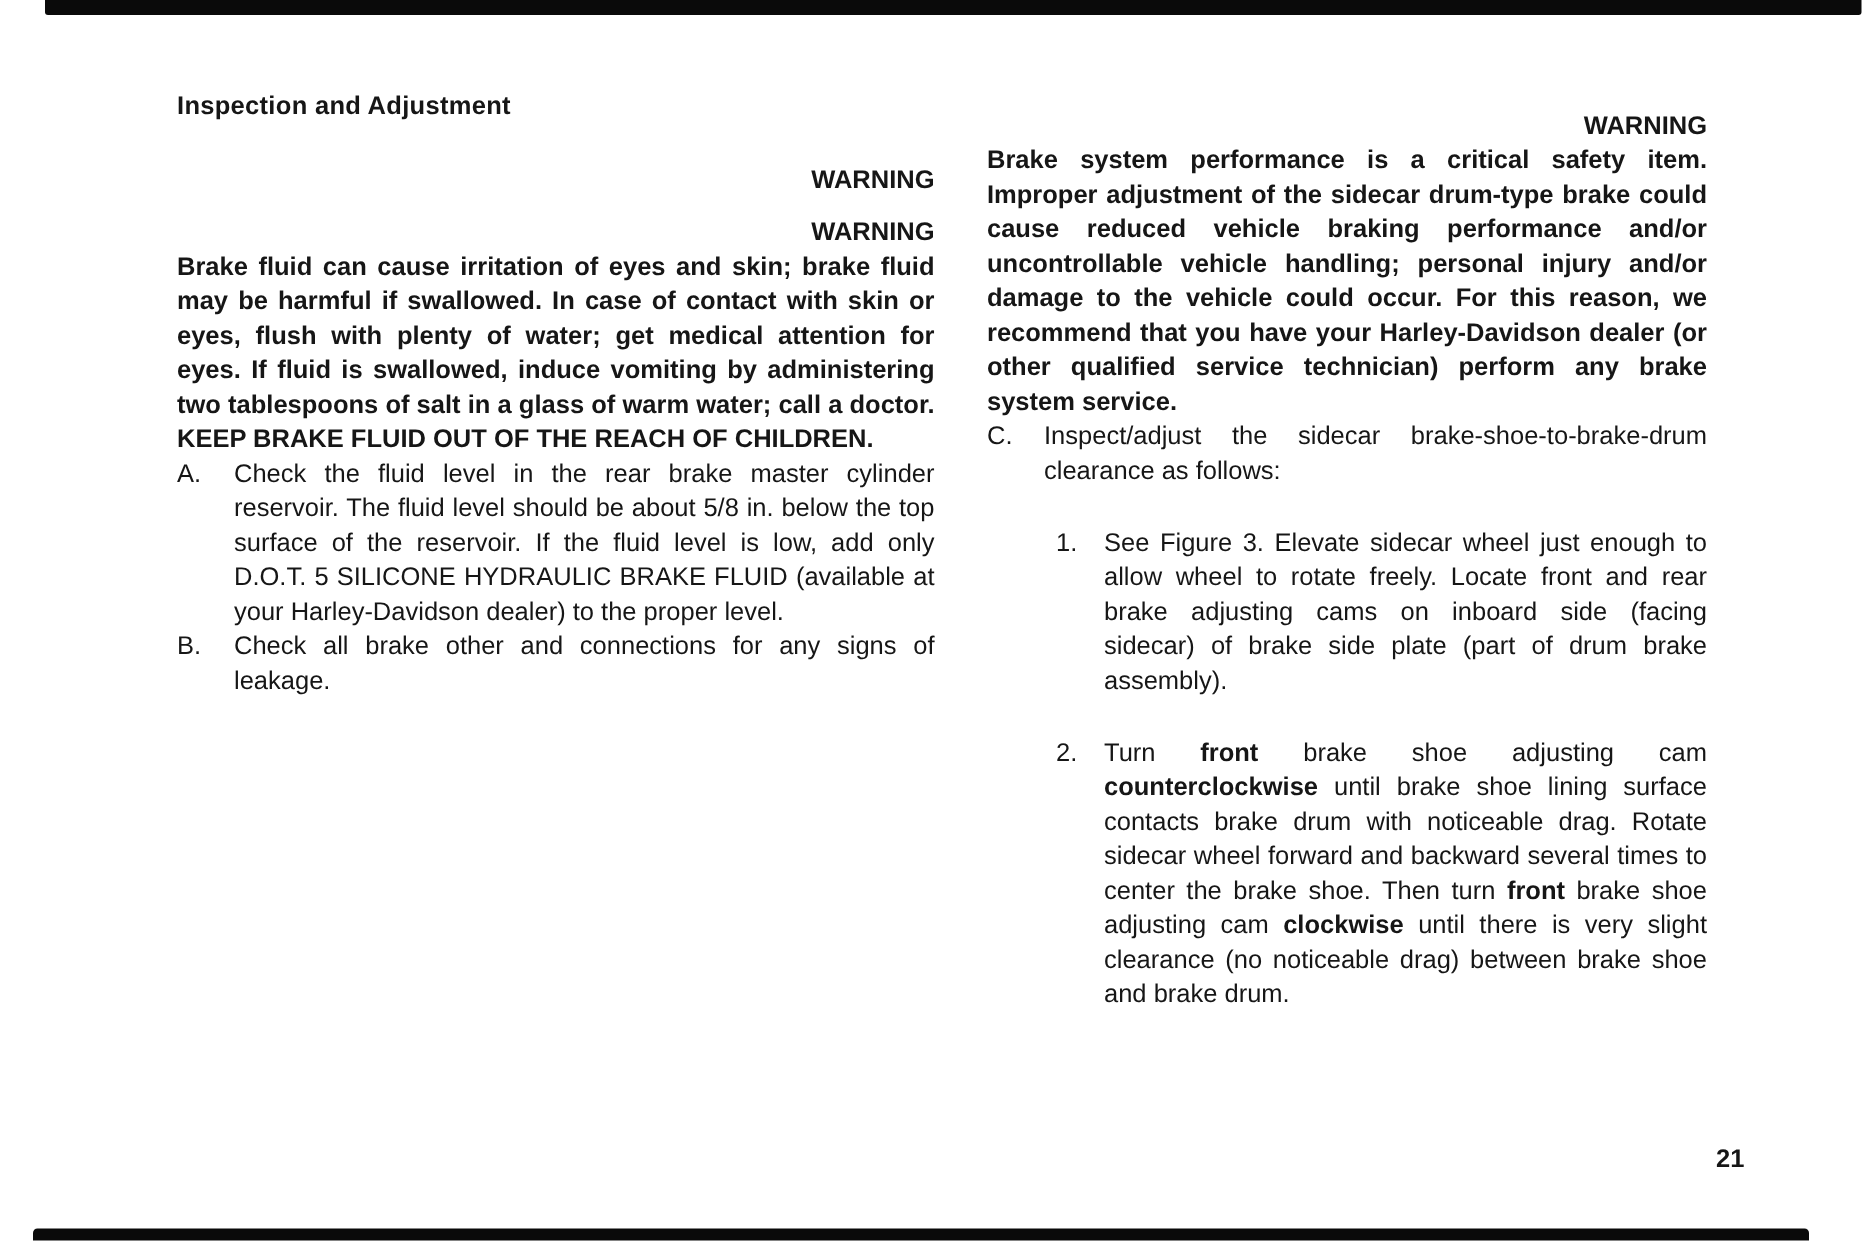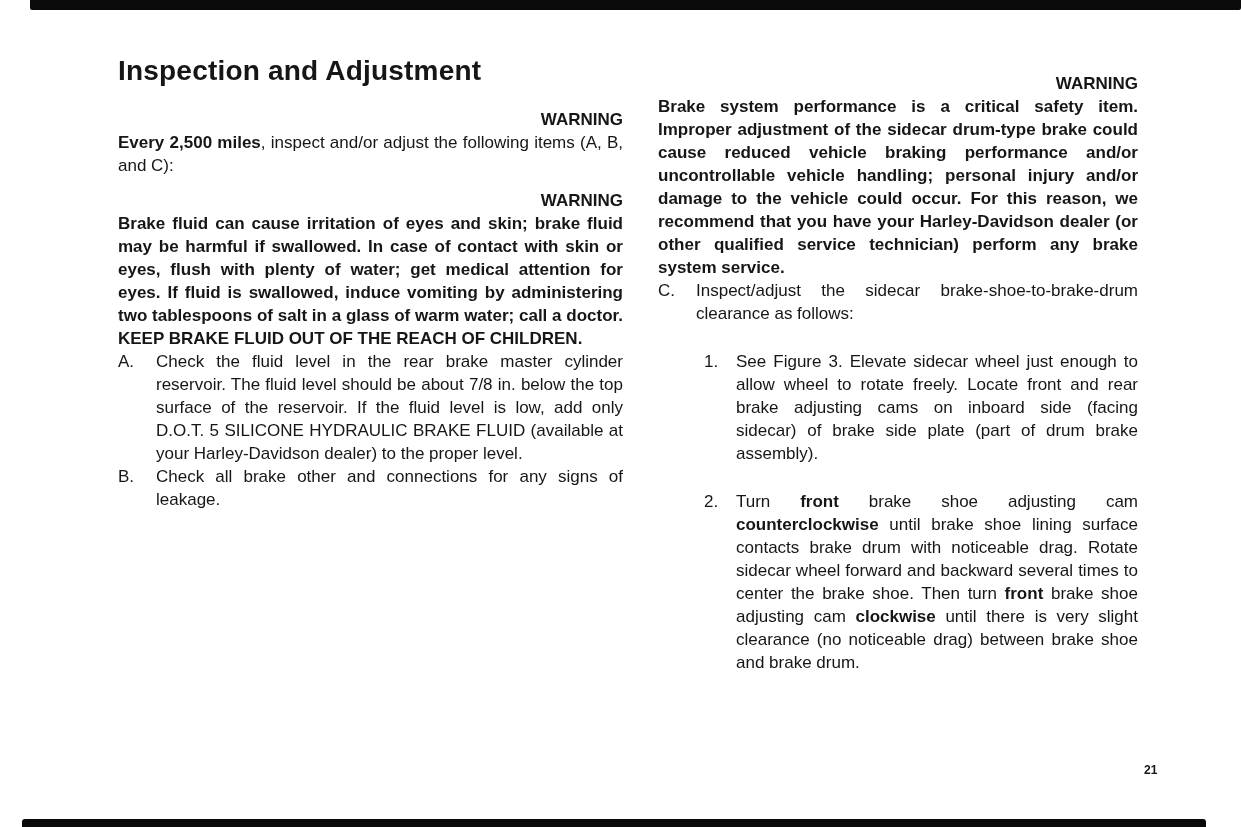--- a/index.html
+++ b/index.html
@@ -14,21 +14,21 @@
   }
   .scan-bar { position: absolute; background: #0a0a0a; }
   .scan-bar.top { top: 0; left: 30px; width: 1211px; height: 10px; border-radius: 0 0 2px 2px; }
   .scan-bar.bottom { bottom: 0; left: 22px; width: 1184px; height: 8px; border-radius: 3px 3px 0 0; }
 
   .col { position: absolute; font-size: 17px; line-height: 23px; }
   .col.left  { left: 118px; top: 58px;  width: 505px; }
   .col.right { left: 658px; top: 72px;  width: 480px; }
 
   h1.section-heading {
-    font-size: 28px; line-height: 26px; font-weight: 700;
+    font-size: 17px; line-height: 26px; font-weight: 700;
     margin: 0 0 24px 0; letter-spacing: 0.2px;
   }
   .warning-title {
     text-align: right; font-weight: 700; margin: 0;
   }
   .warning-body {
     font-weight: 700; text-align: justify; margin: 0;
   }
   p.para { margin: 0; text-align: justify; }
 
@@ -41,42 +41,41 @@
   .list-item { display: flex; margin: 0; }
   .list-item .li-label { flex: 0 0 38px; }
   .list-item .li-text  { flex: 1; text-align: justify; }
 
   .step { display: flex; margin-left: 46px; }
   .step .step-label { flex: 0 0 32px; }
   .step .step-text  { flex: 1; text-align: justify; }
 
   .page-number {
     position: absolute; left: 1144px; top: 763px;
-    font-size: 12px; font-weight: 700;
+    font-size: 17px; font-weight: 700;
   }
 </style>
 </head>
 <body>
 
 <div class="scan-bar top"></div>
 <div class="scan-bar bottom"></div>
 
 <main class="col left">
   <h1 class="section-heading">Inspection and Adjustment</h1>
 
   <div class="warning-title">WARNING</div>
 
-  <p class="para mt-md"><span style="font-weight: 700;">Every 2,500 miles</span><span>, inspect and/or adjust the following items (A, B, and C):</span></p>
 
   <div class="warning-title mt-sm">WARNING</div>
   <p class="warning-body">Brake fluid can cause irritation of eyes and skin; brake fluid may be harmful if swallowed. In case of contact with skin or eyes, flush with plenty of water; get medical attention for eyes. If fluid is swallowed, induce vomiting by administering two tablespoons of salt in a glass of warm water; call a doctor. KEEP BRAKE FLUID OUT OF THE REACH OF CHILDREN.</p>
 
   <div class="list-item mt-xs">
     <span class="li-label">A.</span>
-    <span class="li-text">Check the fluid level in the rear brake master cylinder reservoir. The fluid level should be about 7/8 in. below the top surface of the reservoir. If the fluid level is low, add only D.O.T. 5 SILICONE HYDRAULIC BRAKE FLUID (available at your Harley-Davidson dealer) to the proper level.</span>
+    <span class="li-text">Check the fluid level in the rear brake master cylinder reservoir. The fluid level should be about 5/8 in. below the top surface of the reservoir. If the fluid level is low, add only D.O.T. 5 SILICONE HYDRAULIC BRAKE FLUID (available at your Harley-Davidson dealer) to the proper level.</span>
   </div>
 
   <div class="list-item mt-xs">
     <span class="li-label">B.</span>
     <span class="li-text">Check all brake other and connections for any signs of leakage.</span>
   </div>
 </main>
 
 <aside class="col right">
   <div class="warning-title">WARNING</div>

